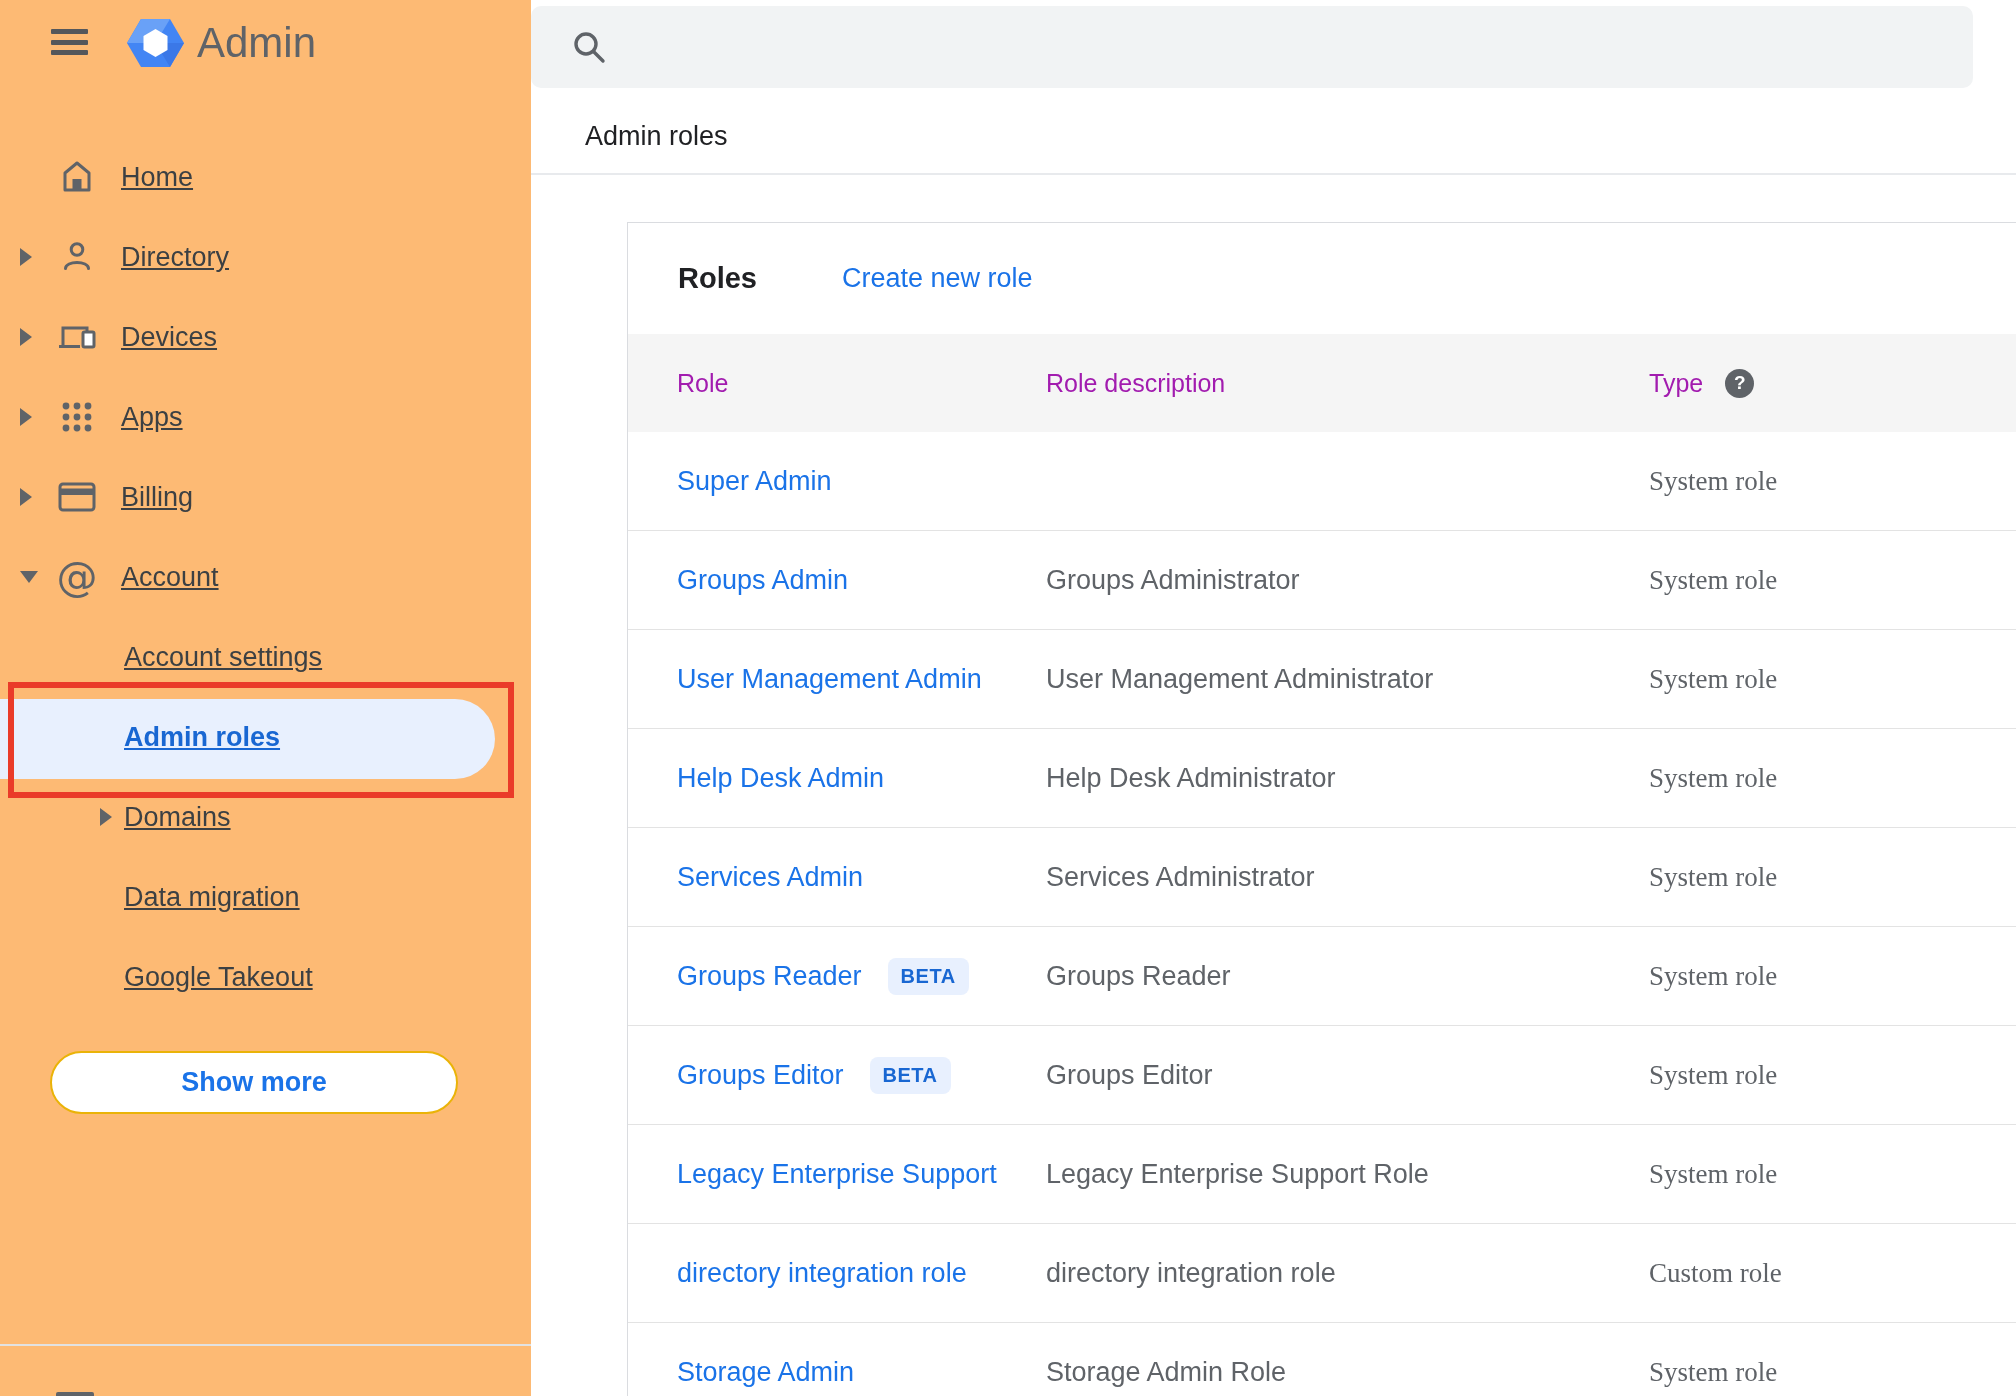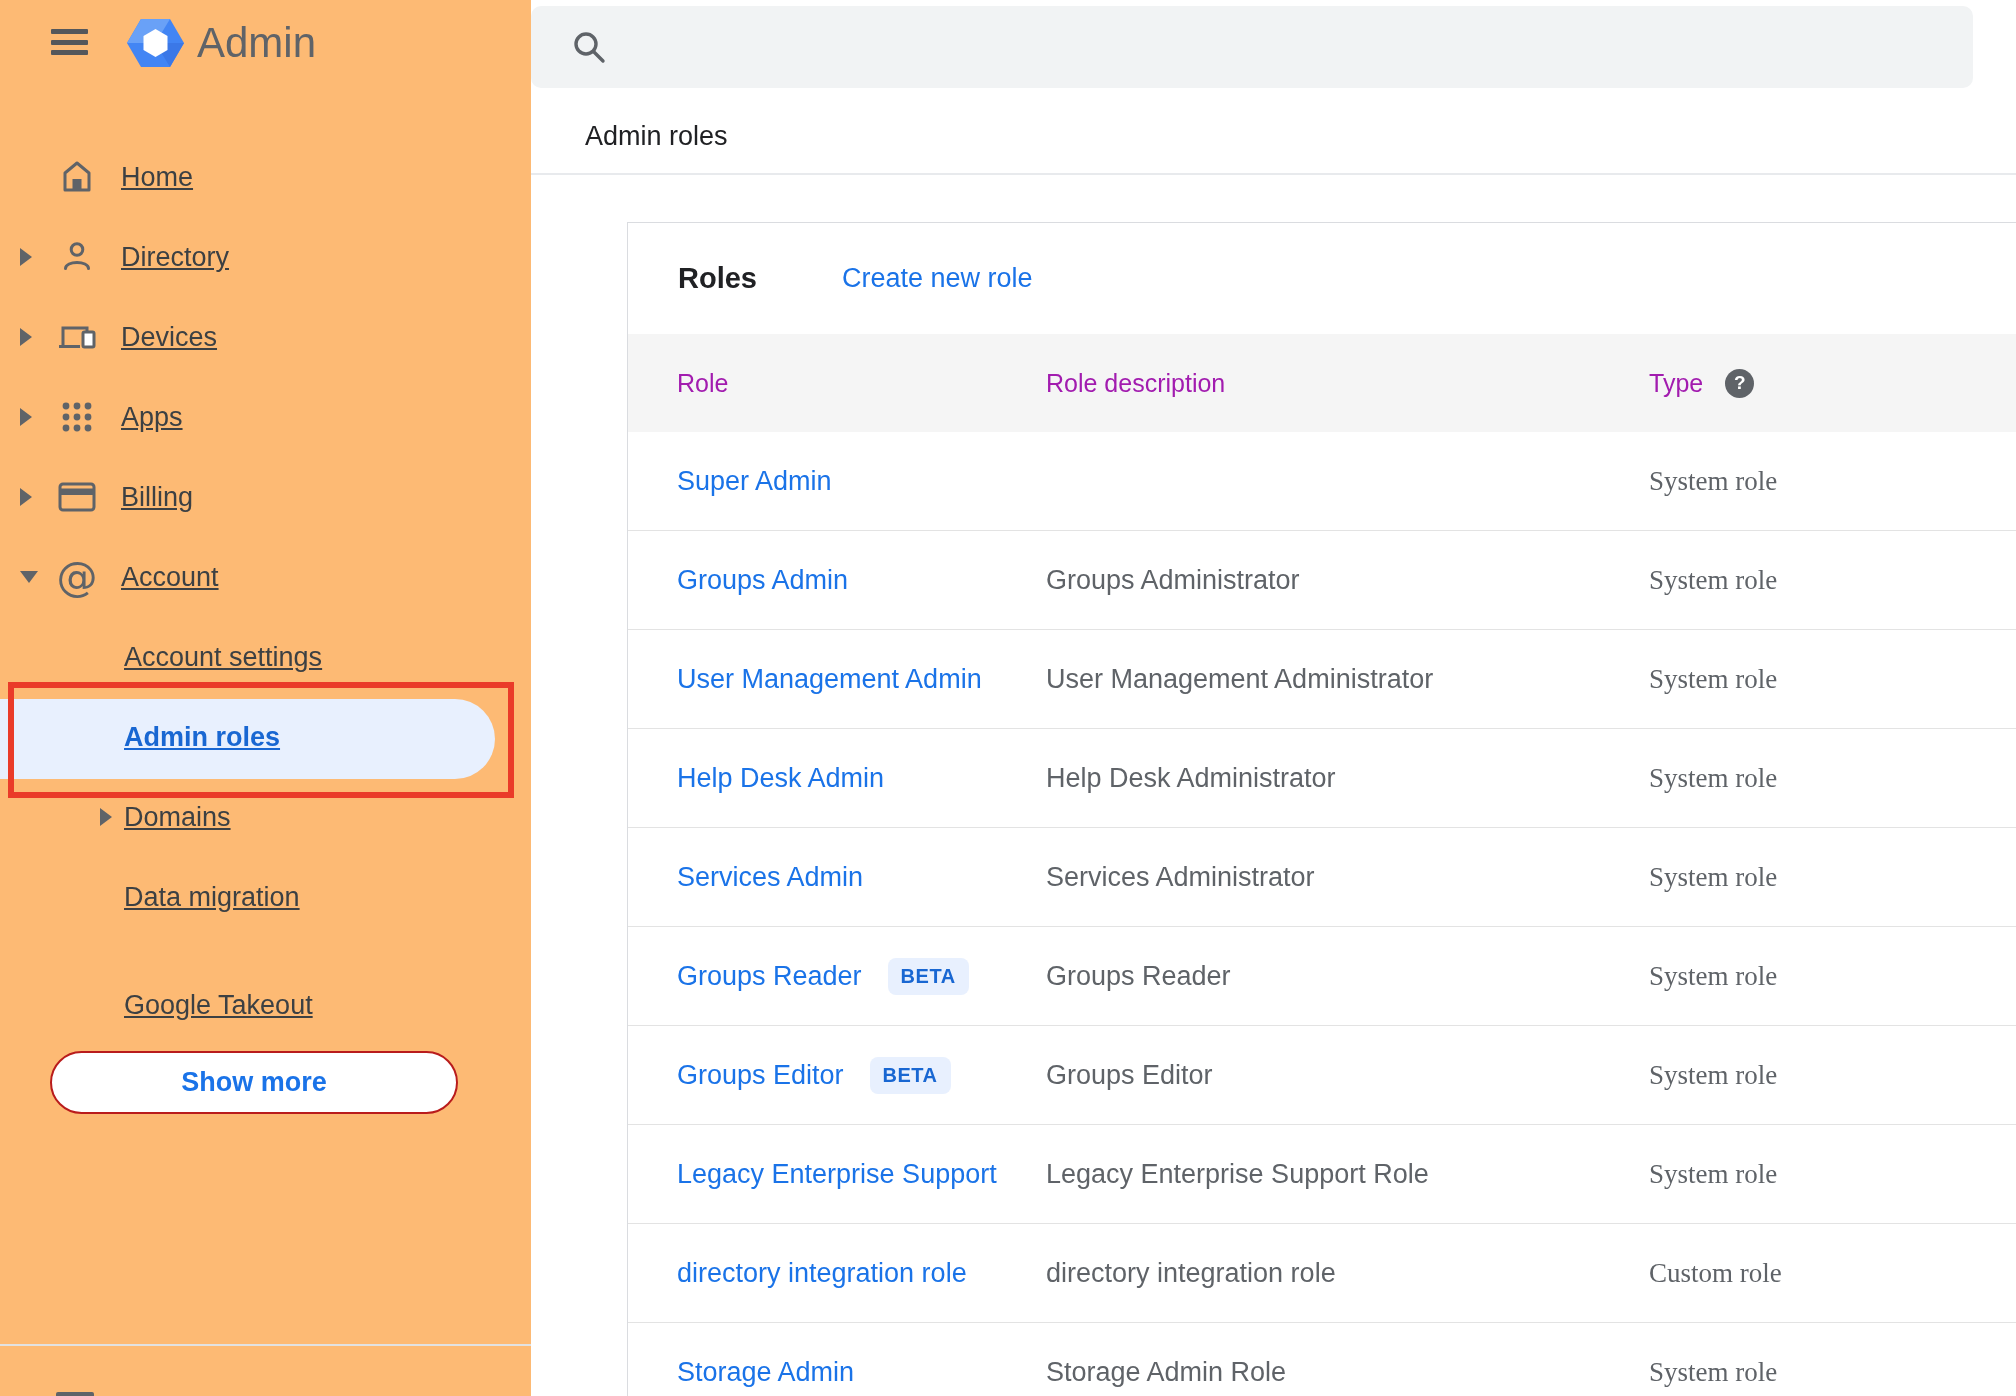--- a/index.html
+++ b/index.html
@@ -37,21 +37,21 @@
   .sub-arrow{left:100px !important;}
   .nav-icon{position:absolute;left:57px;width:40px;height:40px;display:flex;align-items:center;justify-content:center;color:#5f6368;}
   .nav-icon svg{display:block;}
   .at-glyph{font-size:41px;color:#5f6368;line-height:40px;font-family:"DejaVu Sans",sans-serif;}
   .nav-label{position:absolute;left:121px;font-size:27px;color:#3c4043;white-space:nowrap;text-decoration:underline;}
   .nav-label.sub{left:124px;}
   .nav-item.selected .nav-label{color:#1967d2;font-weight:bold;}
   .selected-pill{position:absolute;left:0;top:699px;width:495px;height:80px;background:#e8f0fe;border-radius:0 40px 40px 0;}
   .red-box{position:absolute;left:8px;top:682px;width:494px;height:104px;border:6px solid #ea3b29;pointer-events:none;z-index:5;}
   .show-more{
-    position:absolute;left:50px;top:1051px;width:408px;height:63px;border:2px solid #b91c1c;
+    position:absolute;left:50px;top:1051px;width:408px;height:63px;border:2px solid #eab308;
     border-radius:33px;background:#fff;display:flex;align-items:center;justify-content:center;
     font-size:27px;color:#1a73e8;font-weight:bold;cursor:pointer;box-sizing:border-box;
   }
   .sidebar-bottom-divider{position:absolute;left:0;top:1344px;width:531px;height:2px;background:#e2e2e2;}
   .partial-icon{position:absolute;left:56px;top:1392px;width:38px;height:4px;background:#5f6368;border-radius:2px 2px 0 0;}
   
   .card{
     position:absolute;left:627px;top:222px;width:1389px;height:1174px;
     border-left:1px solid #dadce0;border-top:1px solid #dadce0;background:#fff;overflow:hidden;
   }
@@ -170,21 +170,21 @@
       <div class="nav-item selected" style="top: 707px; z-index: 2;">
         <span class="nav-label sub">Admin roles</span>
       </div>
       <div class="nav-item" style="top: 787px; z-index: 2;">
         <span class="nav-arrow arrow-right sub-arrow"></span>
         <span class="nav-label sub">Domains</span>
       </div>
       <div class="nav-item" style="top: 867px; z-index: 2;">
         <span class="nav-label sub">Data migration</span>
       </div>
-      <div class="nav-item" style="top: 975px; z-index: 2; padding-left: 16px;">
+      <div class="nav-item" style="top: 947px; z-index: 2; padding-left: 16px;">
         <span class="nav-label sub">Google Takeout</span>
       </div>
     </div>
 
   <div class="selected-pill"></div>
   <div class="red-box"></div>
 
   <div class="show-more">Show more</div>
 
   <div class="sidebar-bottom-divider"></div>

